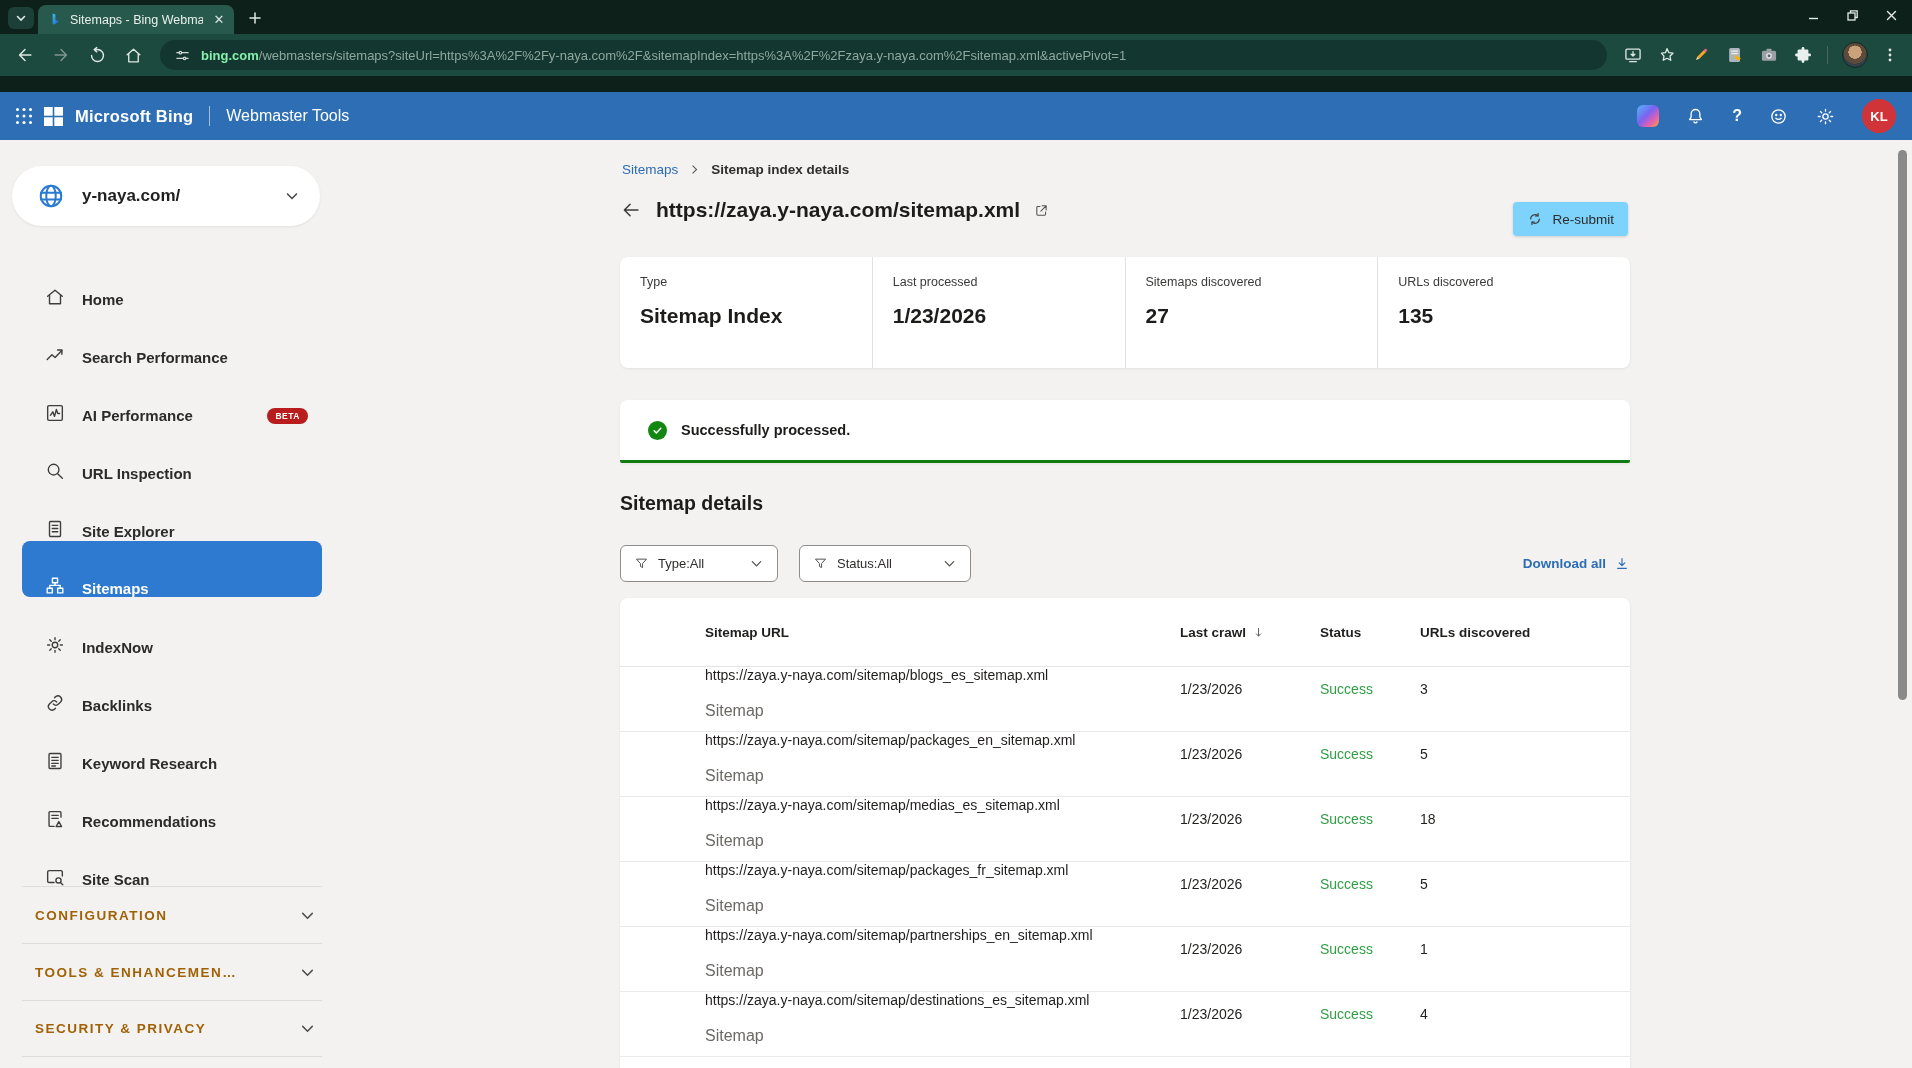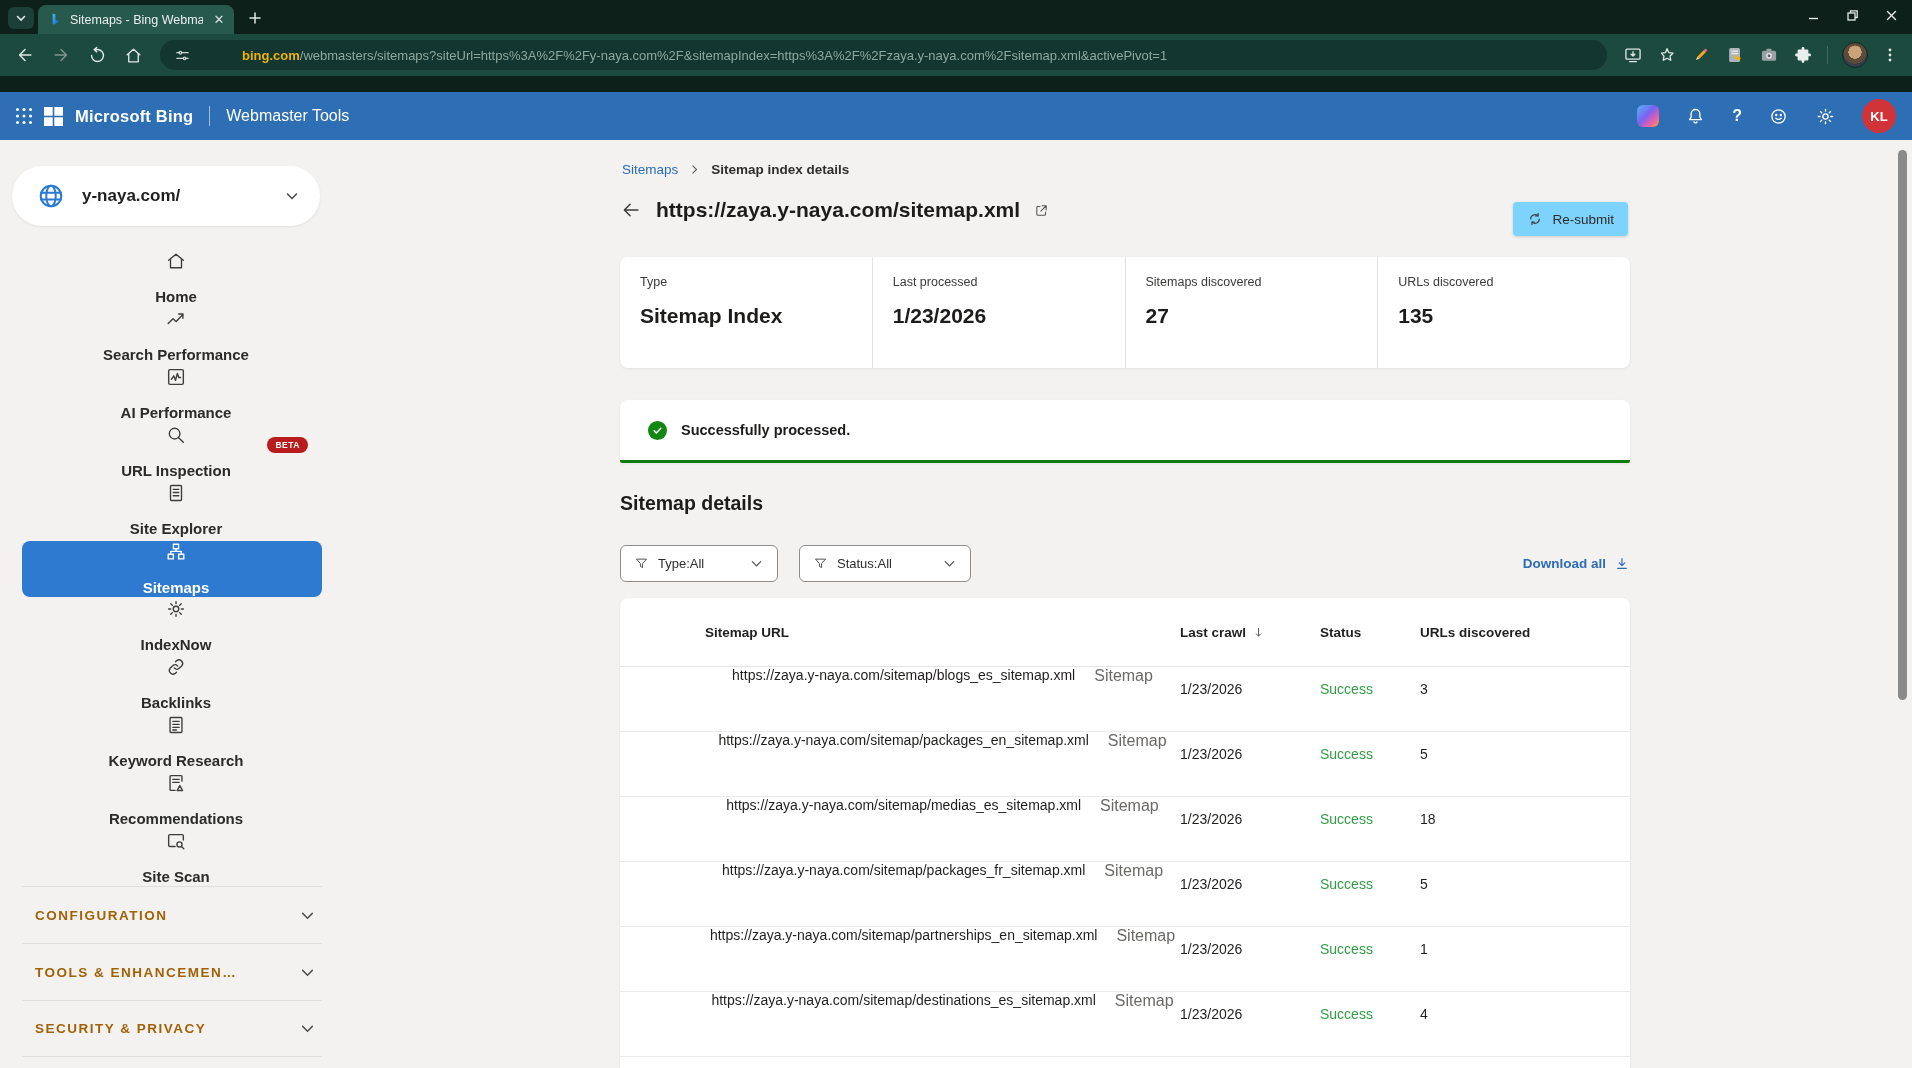--- a/index.html
+++ b/index.html
@@ -19,21 +19,21 @@
   .new-tab { width:26px; height:26px; margin:0 0 3px 8px; border-radius:6px; display:flex; align-items:center; justify-content:center; }
   .win-controls { position:absolute; right:6px; top:0; height:30px; display:flex; align-items:center; gap:26px; padding-right:8px; }
   .win-controls .wc { color:#e3ebe7; display:flex; align-items:center; }
 
   .toolbar { position:absolute; top:34px; left:0; right:0; height:42px; background:#1d4a3e;
     display:flex; align-items:center; padding:0 10px; gap:6px; }
   .navbtn { width:30px; height:30px; border-radius:50%; display:flex; align-items:center; justify-content:center; }
   .url-pill { flex:1; height:30px; margin:0 6px; background:#143630; border-radius:15px;
     display:flex; align-items:center; padding:0 14px; gap:10px; min-width:0; }
   .url-text { white-space:nowrap; overflow:hidden; font-size:13px; color:#8fa89e; }
-  .url-host { color:#eab308; font-weight:bold;margin-left:41px; }
+  .url-host { color:#86efac; font-weight:bold; }
   .tool-right { display:flex; align-items:center; gap:14px; padding:0 4px; }
   .ext-sep { width:1px; height:18px; background:#48685d; }
   .profile-avatar { width:26px; height:26px; border-radius:50%;
     background:radial-gradient(circle at 50% 38%, #caa27a 0 34%, #5d4a39 35% 60%, #32404a 61%); border:1px solid #0f2a23; }
   .chrome-gap { position:absolute; top:76px; left:0; right:0; height:16px; background:#0d211a; }
 
   
   .app-header { position:absolute; top:92px; left:0; right:0; height:48px; background:#2d6eb5;
     display:flex; align-items:center; color:#fff; padding:0 14px; }
   .brand { display:flex; align-items:center; gap:12px; margin-left:10px; }
@@ -50,22 +50,22 @@
   
   .page { position:absolute; top:140px; left:0; right:0; bottom:0; background:#f3f2f1; }
 
   
   .sidebar { position:absolute; left:0; top:0; width:340px; height:100%; }
   .site-picker { position:absolute; left:12px; top:26px; width:308px; height:60px; background:#fff;
     border-radius:30px; display:flex; align-items:center; padding:0 20px 0 24px; gap:16px;
     box-shadow:0 1px 3px rgba(0,0,0,.07); }
   .site-name { flex:1; font-size:17px; font-weight:bold; color:#1f1f1f; }
   .nav { position:absolute; left:22px; top:110px; width:300px; }
-  .nav-item { height:58px; display:flex; align-items:center; padding:0 14px 0 22px; gap:16px;
-    border-radius:8px; color:#2b2b2b;flex-direction:column; }
+  .nav-item { height:58px; display:flex; align-items:flex-end; padding:0 14px 0 22px; gap:16px;
+    border-radius:8px; color:#2b2b2b; }
   .nav-item .nav-icon { width:22px; height:22px; color:#3d3d3d; flex:0 0 22px; }
   .nav-item .nav-label { font-size:15px; font-weight:bold; color:#2b2b2b; }
   .nav-item.selected { height:56px; background:#2e7ad1; margin:1px 0; }
   .nav-item.selected .nav-label, .nav-item.selected .nav-icon { color:#fff; }
   .beta-badge { margin-left:auto; background:#b91c1c; color:#fff; font-size:8.5px; font-weight:bold;
     letter-spacing:.5px; border-radius:8px; padding:3px 8px; }
   .side-sections { position:absolute; left:22px; top:746px; width:300px; }
   .side-sec { height:57px; display:flex; align-items:center; padding:0 6px 0 13px; border-top:1px solid #e0dedc; }
   .side-sec:last-child { border-bottom:1px solid #e0dedc; }
   .side-sec .sec-label { flex:1; font-size:13.5px; font-weight:bold; letter-spacing:1.5px; color:#a16207; }
@@ -108,21 +108,21 @@
     font-size:13.5px; font-weight:bold; }
 
   .table-card { position:absolute; top:458px; left:0; width:1010px; height:480px; background:#fff;
     border-radius:8px 8px 0 0; box-shadow:0 1px 3px rgba(0,0,0,.07); }
   .t-row { display:flex; align-items:center; padding:0 45px 0 85px; }
   .t-head { height:69px; border-bottom:1px solid #e6e4e2; }
   .t-head .hc { font-size:13.5px; font-weight:bold; color:#201f1e; display:flex; align-items:center; gap:6px; }
   .col-url { flex:1; min-width:0; }
   .col-crawl { width:140px; } .col-status { width:100px; } .col-urls { width:165px; }
   .t-body .t-row { height:65px; border-bottom:1px solid #eceae8; align-items:stretch; }
-  .cell-url { display:flex; justify-content:center; gap:19px; }
+  .cell-url { display:flex; flex-direction:column; gap:19px; }
   .row-url { font-size:14px; color:#201f1e; white-space:nowrap; overflow:hidden; }
   .row-type { font-size:16px; color:#6b6966; }
   .cell-mid { display:flex; flex-direction:column; justify-content:flex-start; padding-top:14px; font-size:14px; color:#201f1e; }
   .status-success { color:#2f9e44; }
 
   .scroll-thumb { position:absolute; top:150px; right:5px; width:9px; height:550px; border-radius:5px; background:#8a8a8a; }
 
   svg { display:block; }
 </style>
 </head>

